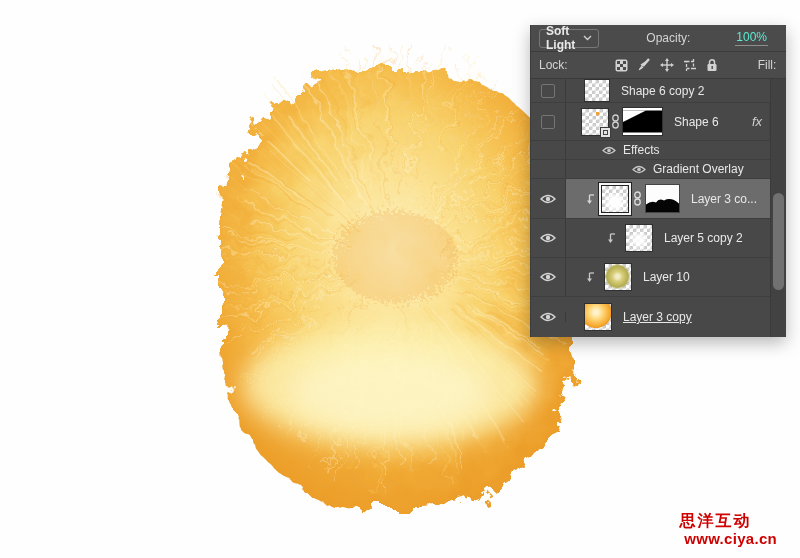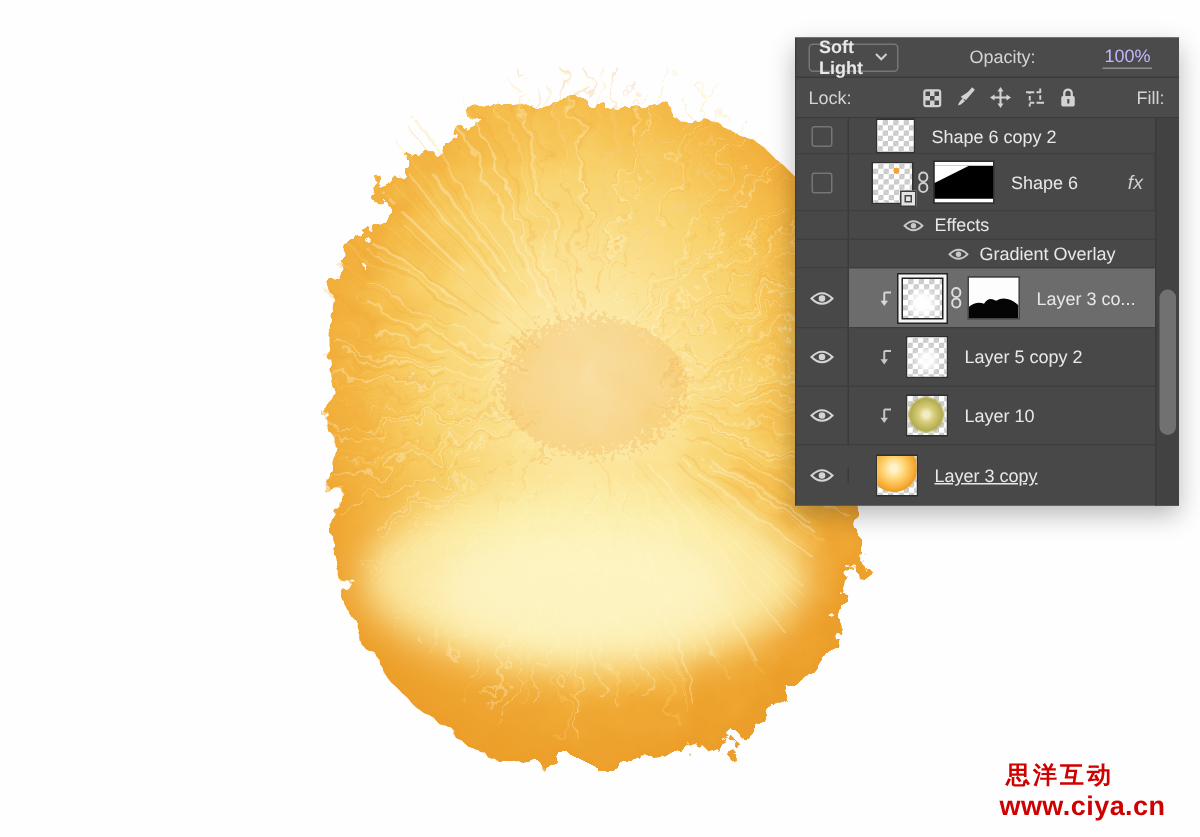--- a/index.html
+++ b/index.html
@@ -12,21 +12,21 @@
   
   .panel{position:absolute;left:530px;top:25px;width:256px;height:312px;
          background:#4a4a4a;color:#d9d9d9;font-size:12px;
          box-shadow:0 6px 16px rgba(0,0,0,.28);border-left:1px solid #3c3c3c;box-sizing:border-box;}
   .hrow{height:27px;display:flex;align-items:center;padding:0 8px;box-sizing:border-box;
         border-bottom:1px solid #3b3b3b;background:#4b4b4b;gap:40px;}
   .dd{display:flex;align-items:center;justify-content:space-between;width:132px;height:19px;
       border:1px solid #777;border-radius:3px;padding:0 6px;box-sizing:border-box;color:#e8e8e8;
       font-weight:bold;}
   .lbl{color:#d4d4d4;}
-  .val{color:#c4b5fd;border-bottom:1px solid #8f8f8f;padding:0 1px 1px 1px;margin-left:5px;}
+  .val{color:#5eead4;border-bottom:1px solid #8f8f8f;padding:0 1px 1px 1px;margin-left:5px;}
   .chev{display:inline-flex;margin-left:8px;}
   .lockicons{display:flex;align-items:center;gap:9px;margin-left:7px;}
   .licon{display:inline-flex;}
 
   .list{position:relative;}
   .lrow{display:flex;align-items:stretch;border-bottom:1px solid #3e3e3e;box-sizing:border-box;
         background:#484848;position:relative;}
   .eyecell{flex:0 0 34px;border-right:1px solid #3a3a3a;display:flex;align-items:center;
            justify-content:center;}
   .rowc{flex:1;display:flex;align-items:center;min-width:0;}
@@ -62,21 +62,21 @@
   .gutter{position:absolute;top:54px;right:0;width:16px;bottom:0;background:#424242;
           border-left:1px solid #3a3a3a;box-sizing:border-box;}
   .sthumb{position:absolute;left:2px;top:114px;width:11px;height:97px;border-radius:6px;background:#717171;}
 
   
   .wm{position:absolute;right:23px;bottom:11px;text-align:center;color:#cf0000;font-weight:bold;
       line-height:1.05;
       text-shadow:-1px -1px 0 #fff,1px -1px 0 #fff,-1px 1px 0 #fff,1px 1px 0 #fff,
                   0 -1px 0 #fff,0 1px 0 #fff,-1px 0 0 #fff,1px 0 0 #fff;}
   .wm-cn{font-size:16px;letter-spacing:2px;}
-  .wm-url{font-size:18px;letter-spacing:0.3px;margin-top:1px;margin-left:30px;}
+  .wm-url{font-size:15px;letter-spacing:0.3px;margin-top:1px;margin-left:30px;}
 </style>
 </head>
 <body>
 
 <div class="stage">
 
   <div class="furwrap">
     <svg width="420" height="490" viewBox="0 0 420 490">
       <defs>
         <radialGradient id="g1" cx="48.5%" cy="41%" r="60%">
@@ -510,58 +510,58 @@
               </svg>
           </span>
           <svg class="maskthumb" style="margin-left:4px;" width="33" height="27">
             <rect width="33" height="27" fill="#fdfdfd"></rect>
             <path d="M0,27 L0,19.5 Q5,15.5 10,17.5 Q13,12.5 18,15.5 Q25,11.5 33,18.5 L33,27 Z" fill="#050505"></path>
           </svg>
           <span class="rowlabel">Layer 3 co...</span>
         </div>
       </div>
 
+      <div class="lrow" style="height:39px;gap:21px;">
+        <div class="eyecell">
+          <svg width="16" height="10">
+            <path d="M1,5 Q8,-2 15,5 Q8,12 1,5 Z" fill="none" stroke="#d4d4d4" stroke-width="1.4"></path>
+            <circle cx="8" cy="5" r="2.2" fill="#d4d4d4"></circle>
+            </svg>
+        </div>
+        <div class="rowc">
+          <span style="margin-left:20px;display:inline-flex;">
+            <svg width="10" height="12">
+                <path d="M3.5,2 H8" stroke="#c8c8c8" stroke-width="1.3" fill="none"></path>
+              <path d="M3.5,2 V8" stroke="#c8c8c8" stroke-width="1.3" fill="none"></path>
+              <path d="M1,7.5 L6,7.5 L3.5,11 Z" fill="#c8c8c8"></path>
+              </svg>
+          </span>
+          <span class="thumb" style="margin-left:9px;">
+            <span class="ov ov-faint"></span>
+          </span>
+          <span class="rowlabel">Layer 5 copy 2</span>
+        </div>
+      </div>
+
       <div class="lrow" style="height:39px;">
         <div class="eyecell">
           <svg width="16" height="10">
             <path d="M1,5 Q8,-2 15,5 Q8,12 1,5 Z" fill="none" stroke="#d4d4d4" stroke-width="1.4"></path>
             <circle cx="8" cy="5" r="2.2" fill="#d4d4d4"></circle>
             </svg>
         </div>
         <div class="rowc">
           <span style="margin-left:20px;display:inline-flex;">
             <svg width="10" height="12">
                 <path d="M3.5,2 H8" stroke="#c8c8c8" stroke-width="1.3" fill="none"></path>
               <path d="M3.5,2 V8" stroke="#c8c8c8" stroke-width="1.3" fill="none"></path>
               <path d="M1,7.5 L6,7.5 L3.5,11 Z" fill="#c8c8c8"></path>
               </svg>
           </span>
           <span class="thumb" style="margin-left:9px;">
-            <span class="ov ov-faint"></span>
-          </span>
-          <span class="rowlabel">Layer 5 copy 2</span>
-        </div>
-      </div>
-
-      <div class="lrow" style="height:39px;">
-        <div class="eyecell">
-          <svg width="16" height="10">
-            <path d="M1,5 Q8,-2 15,5 Q8,12 1,5 Z" fill="none" stroke="#d4d4d4" stroke-width="1.4"></path>
-            <circle cx="8" cy="5" r="2.2" fill="#d4d4d4"></circle>
-            </svg>
-        </div>
-        <div class="rowc">
-          <span style="margin-left:20px;display:inline-flex;">
-            <svg width="10" height="12">
-                <path d="M3.5,2 H8" stroke="#c8c8c8" stroke-width="1.3" fill="none"></path>
-              <path d="M3.5,2 V8" stroke="#c8c8c8" stroke-width="1.3" fill="none"></path>
-              <path d="M1,7.5 L6,7.5 L3.5,11 Z" fill="#c8c8c8"></path>
-              </svg>
-          </span>
-          <span class="thumb" style="margin-left:9px;">
             <span class="ov ov-olive"></span>
           </span>
           <span class="rowlabel">Layer 10</span>
         </div>
       </div>
 
       <div class="lrow" style="height:40px;border-bottom:none;align-items:center;">
         <div class="eyecell">
           <svg width="16" height="10">
             <path d="M1,5 Q8,-2 15,5 Q8,12 1,5 Z" fill="none" stroke="#d4d4d4" stroke-width="1.4"></path>

